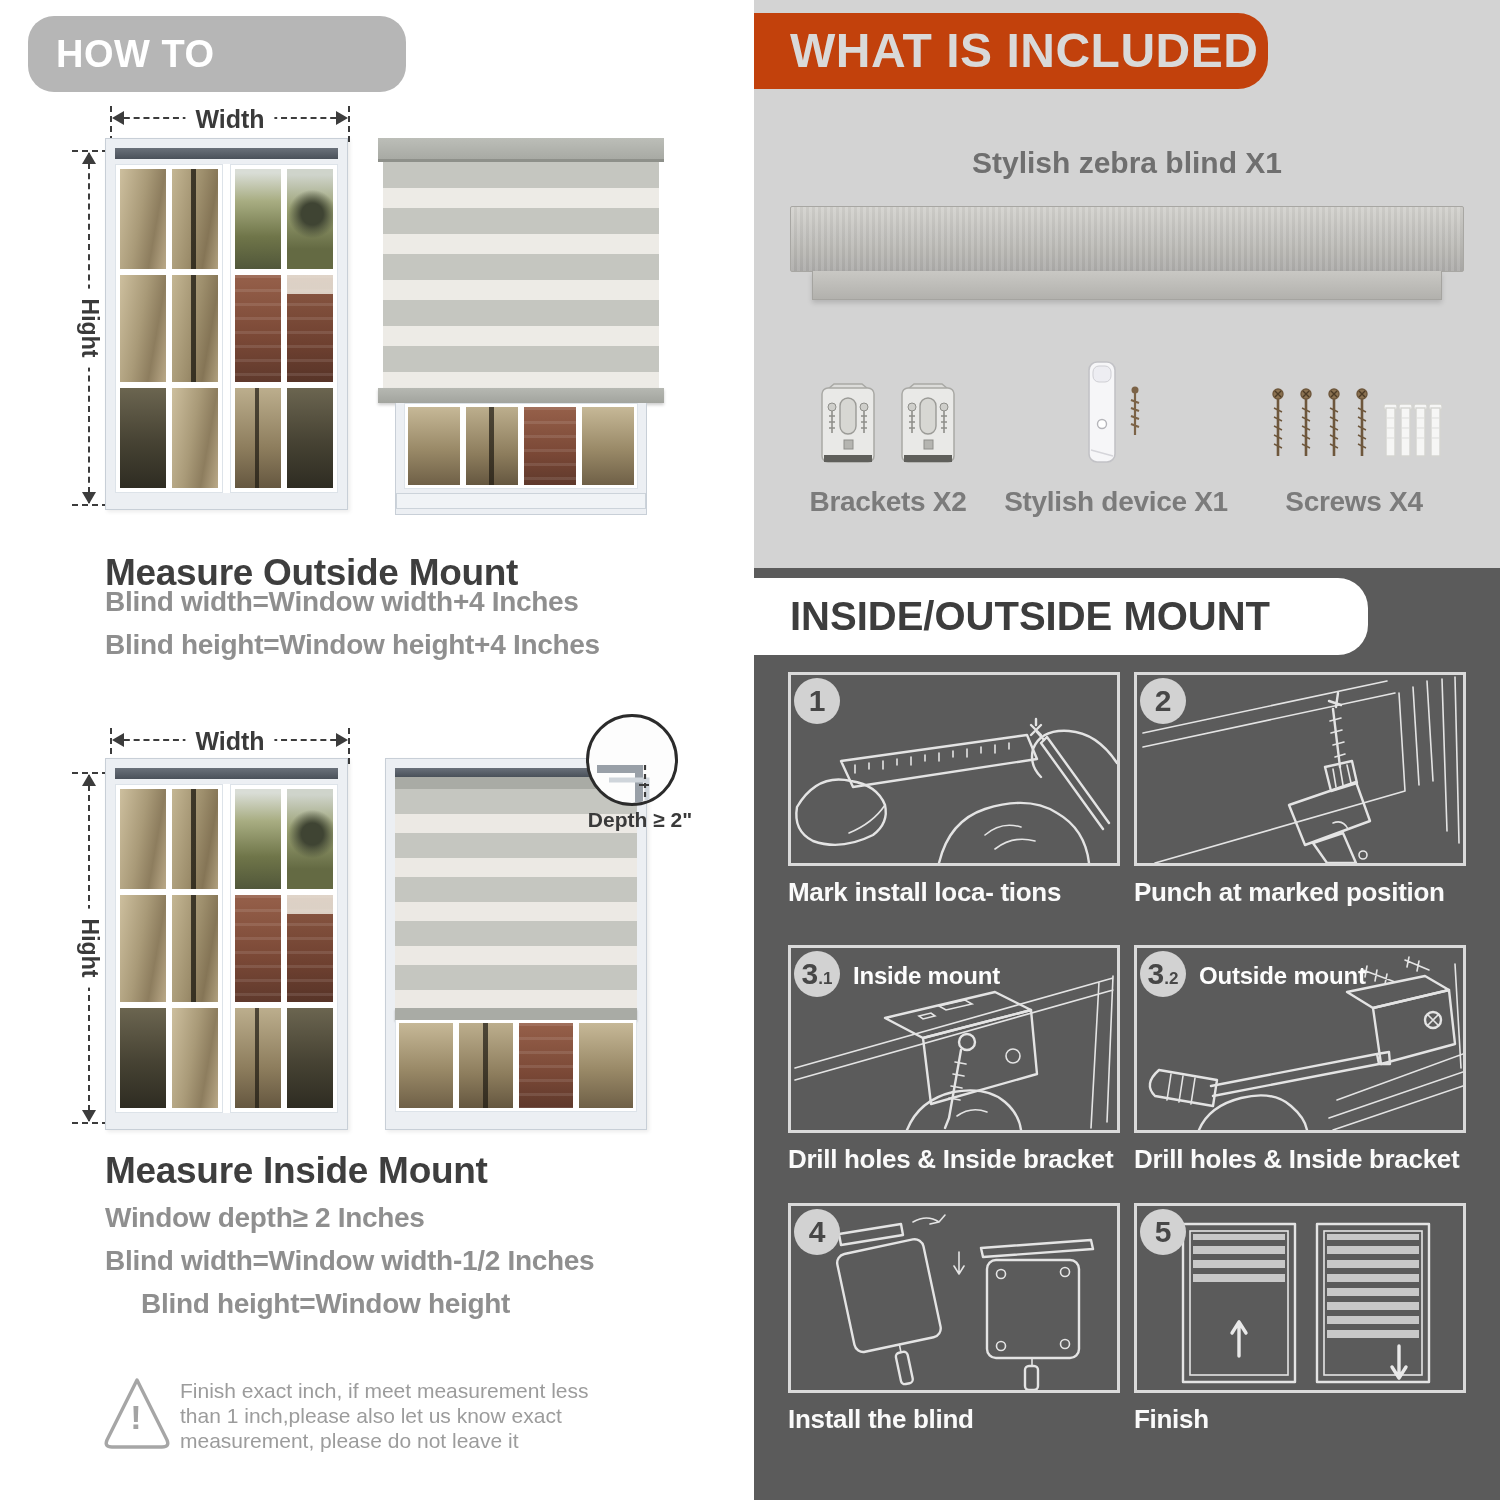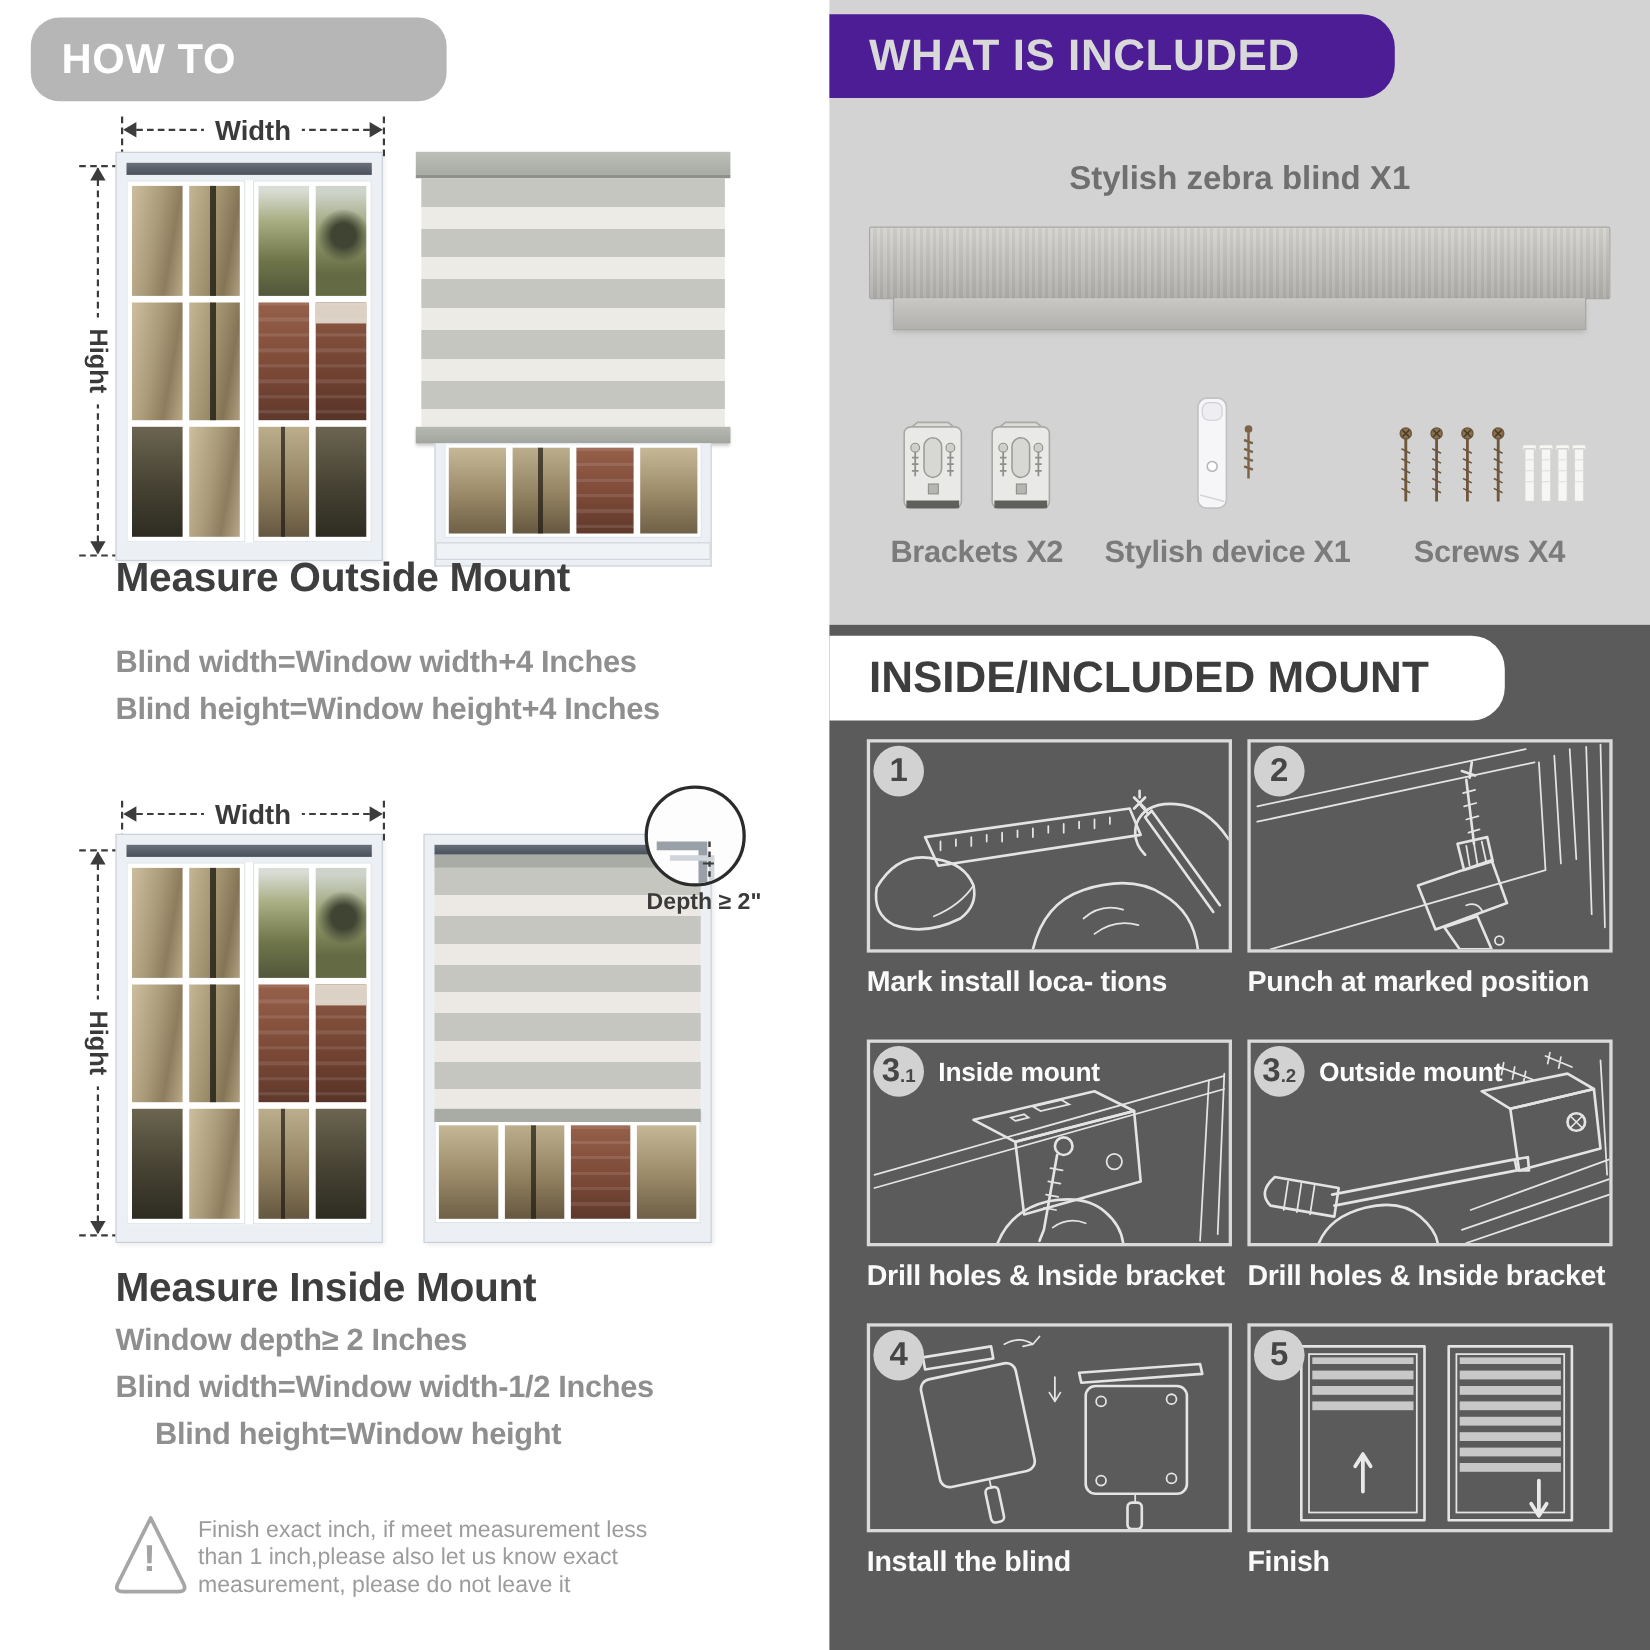--- a/index.html
+++ b/index.html
@@ -3,22 +3,22 @@
 <meta charset="utf-8">
 <style>
   html,body{margin:0;padding:0;background:#fff;}
   .page{position:relative;width:1500px;height:1500px;background:#ffffff;overflow:hidden;
         font-family:"Liberation Sans", sans-serif;}
   .abs{position:absolute;}
 
   
   .htm-banner{left:28px;top:16px;width:378px;height:76px;background:#b6b6b6;border-radius:26px;
     color:#ffffff;font-size:38px;font-weight:bold;line-height:76px;padding-left:28px;letter-spacing:.5px;box-sizing:border-box;}
-  .wii-banner{left:754px;top:13px;width:514px;height:76px;background:#4c1d95;border-radius:0 30px 30px 0;
-    color:#d9d9d9;font-size:40px;font-weight:bold;line-height:76px;padding-left:36px;box-sizing:border-box;letter-spacing:.5px;}
+  .wii-banner{left:754px;top:13px;width:514px;height:76px;background:#c2410c;border-radius:0 30px 30px 0;
+    color:#d9d9d9;font-size:48px;font-weight:bold;line-height:76px;padding-left:36px;box-sizing:border-box;letter-spacing:.5px;}
   .iom-banner{left:754px;top:578px;width:614px;height:77px;background:#ffffff;border-radius:0 30px 30px 0;
     color:#3d3d3d;font-size:40px;font-weight:bold;line-height:77px;padding-left:36px;box-sizing:border-box;}
 
   
   .inc-bg{left:754px;top:0;width:746px;height:568px;background:#d3d3d3;}
   .dark-bg{left:754px;top:568px;width:746px;height:932px;background:#5b5b5b;}
 
   
   .h-guide{width:240px;height:36px;}
   .h-guide .endl,.h-guide .endr{position:absolute;top:0;height:36px;border-left:2px dashed #3c3c3c;}
@@ -174,21 +174,21 @@
       <div class="bu-panes">
         <i class="pn p-street"></i>
           <i class="pn p-street2"></i>
           <i class="pn p-brick"></i>
           <i class="pn p-street"></i>
       </div>
       <div class="bu-sill"></div>
     </div>
   </div>
 
-  <div class="abs sec-title" style="left:105px;top:504px;">Measure Outside Mount</div>
+  <div class="abs sec-title" style="left:105px;top:552px;">Measure Outside Mount</div>
   <div class="abs formula" style="left:105px;top:586px;">Blind width=Window width+4 Inches</div>
   <div class="abs formula" style="left:105px;top:629px;">Blind height=Window height+4 Inches</div>
 
   <div class="abs h-guide" style="left:110px;top:728px;">
     <span class="endl"></span>
     <span class="endr"></span>
     <span class="line"></span>
     <span class="ah l"></span>
     <span class="ah r"></span>
     <span class="lbl">Width</span>
@@ -350,21 +350,21 @@
           <g stroke="#dddddb" stroke-width="1" fill="none">
             <path d="M121 36 h7 M121 46 h7 M121 56 h7 M136 36 h7 M136 46 h7 M136 56 h7 M151 36 h7 M151 46 h7 M151 56 h7 M166 36 h7 M166 46 h7 M166 56 h7"></path>
           </g>
         </svg>
       </div>
       <div class="item-lbl">Screws X4</div>
     </div>
   </div>
 
   <div class="abs dark-bg"></div>
-  <div class="abs iom-banner">INSIDE/INCLUDED MOUNT</div>
+  <div class="abs iom-banner">INSIDE/OUTSIDE MOUNT</div>
 
   <div class="step" style="left:788px;top:672px;">
     <div class="step-box" style="height:194px;">
       <span class="badge">
         <span>1</span>
           <span class="sub"></span>
       </span>
       <svg class="art" width="326" height="188" viewBox="0 0 326 188">
         <path class="ln" d="M50 86 L236 60 L246 84 L62 112 Z"></path>
         <path class="lnt" d="M64 90 v8 M78 88 v6 M92 86 v8 M106 84 v6 M120 82 v8 M134 80 v6 M148 78 v8 M162 76 v6 M176 74 v8 M190 72 v6 M204 70 v8 M218 68 v6"></path>

